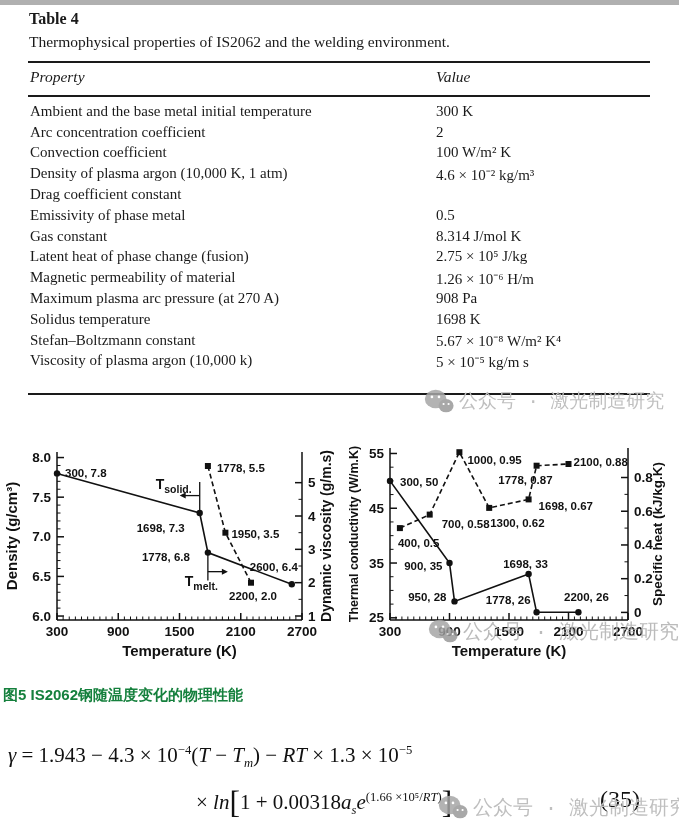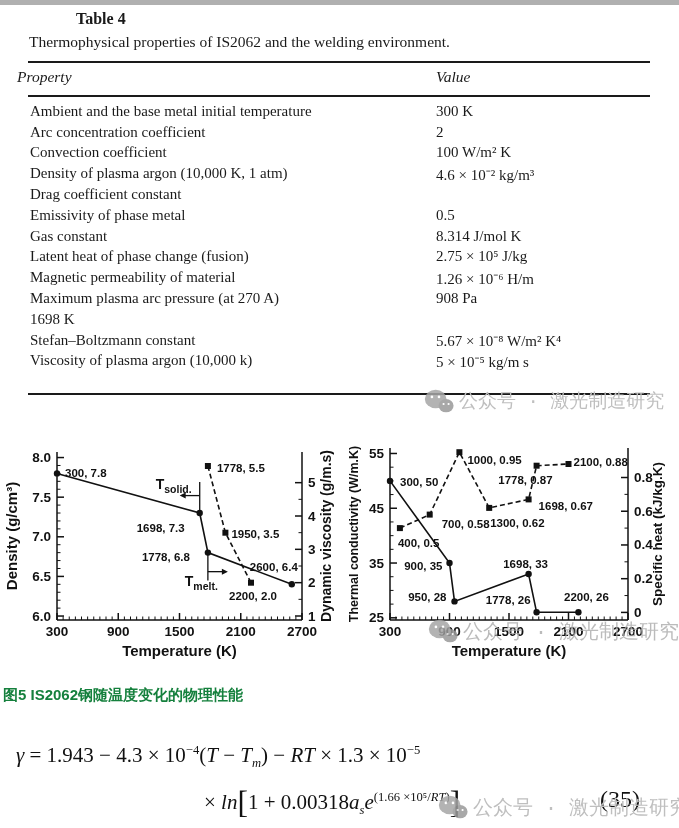--- a/index.html
+++ b/index.html
@@ -1,48 +1,48 @@
 <!DOCTYPE html>
 <html><head>
 <meta charset="utf-8">
 <style>
   html,body{margin:0;padding:0;background:#e9e9e9;}
   .page{position:relative;width:679px;height:828px;background:#fff;overflow:hidden;
         font-family:"Liberation Serif",serif;color:#1a1a1a;}
   .top-strip{position:absolute;left:0;top:0;width:679px;height:5px;background:#b0b0b0;}
 
   
-  .tbl-title{position:absolute;left:29px;top:10px;font-weight:bold;font-size:16px;margin-left:47px;}
+  .tbl-title{position:absolute;left:29px;top:10px;font-weight:bold;font-size:16px;}
   .tbl-caption{position:absolute;left:29px;top:33px;font-size:15.5px;}
   .rule{position:absolute;left:28px;width:622px;background:#1a1a1a;}
   #rule-top{top:61px;height:2px;}
   #rule-head{top:95px;height:1.6px;}
   #rule-bottom{top:393px;height:2px;}
   .tbl-col{position:absolute;top:68px;font-style:italic;font-size:15.5px;}
-  .tbl-col-prop{left:17px;}
+  .tbl-col-prop{left:30px;}
   .tbl-col-val{left:436px;}
   .tbl-rows{position:absolute;left:30px;top:101px;width:620px;}
   .tbl-row{display:flex;height:20.8px;align-items:center;font-size:15px;white-space:nowrap;}
   .tbl-row .p{width:406px;}
   .tbl-row .v{flex:1;}
 
   
   #chart-left{position:absolute;left:0;top:440px;}
   #chart-right{position:absolute;left:345px;top:440px;}
   .tick{font:bold 13.5px "Liberation Sans",sans-serif;fill:#111;}
   .ptlabel{font:bold 11.5px "Liberation Sans",sans-serif;fill:#111;}
   .axt{font-weight:bold;font-family:"Liberation Sans",sans-serif;fill:#111;}
   .ann{font:bold 14px "Liberation Sans",sans-serif;fill:#111;}
 
   
   .fig-caption{position:absolute;left:3px;top:686px;font-family:"Liberation Sans",sans-serif;
                font-weight:bold;font-size:15px;color:#15803d;}
 
   
-  .equation{position:absolute;left:0;top:736px;width:660px;font-size:21px;color:#111;padding-left:8px;}
+  .equation{position:absolute;left:0;top:736px;width:660px;font-size:21px;color:#111;}
   .eq-line1{padding-left:8px;line-height:28px;white-space:nowrap;}
   .eq-line2{padding-left:196px;margin-top:4px;line-height:32px;white-space:nowrap;}
   .seg-i{font-style:italic;}
   .seg-sup{vertical-align:super;font-size:60%;}
   .seg-sub{vertical-align:sub;font-size:60%;}
   .seg-big{font-size:150%;font-weight:300;vertical-align:-0.12em;}
   .eq-number{position:absolute;left:600px;top:786px;font-size:24px;color:#111;}
 
   
   .watermark{position:absolute;display:flex;align-items:center;gap:5px;
@@ -99,20 +99,21 @@
       </div>
     <div class="tbl-row">
         <div class="p">Magnetic permeability of material</div>
         <div class="v">1.26 × 10⁻⁶ H/m</div>
       </div>
     <div class="tbl-row">
         <div class="p">Maximum plasma arc pressure (at 270 A)</div>
         <div class="v">908 Pa</div>
       </div>
     <div class="tbl-row">
+        <div class="p">Solidus temperature</div>
         <div class="v">1698 K</div>
       </div>
     <div class="tbl-row">
         <div class="p">Stefan–Boltzmann constant</div>
         <div class="v">5.67 × 10⁻⁸ W/m² K⁴</div>
       </div>
     <div class="tbl-row">
         <div class="p">Viscosity of plasma argon (10,000 k)</div>
         <div class="v">5 × 10⁻⁵ kg/m s</div>
       </div>

